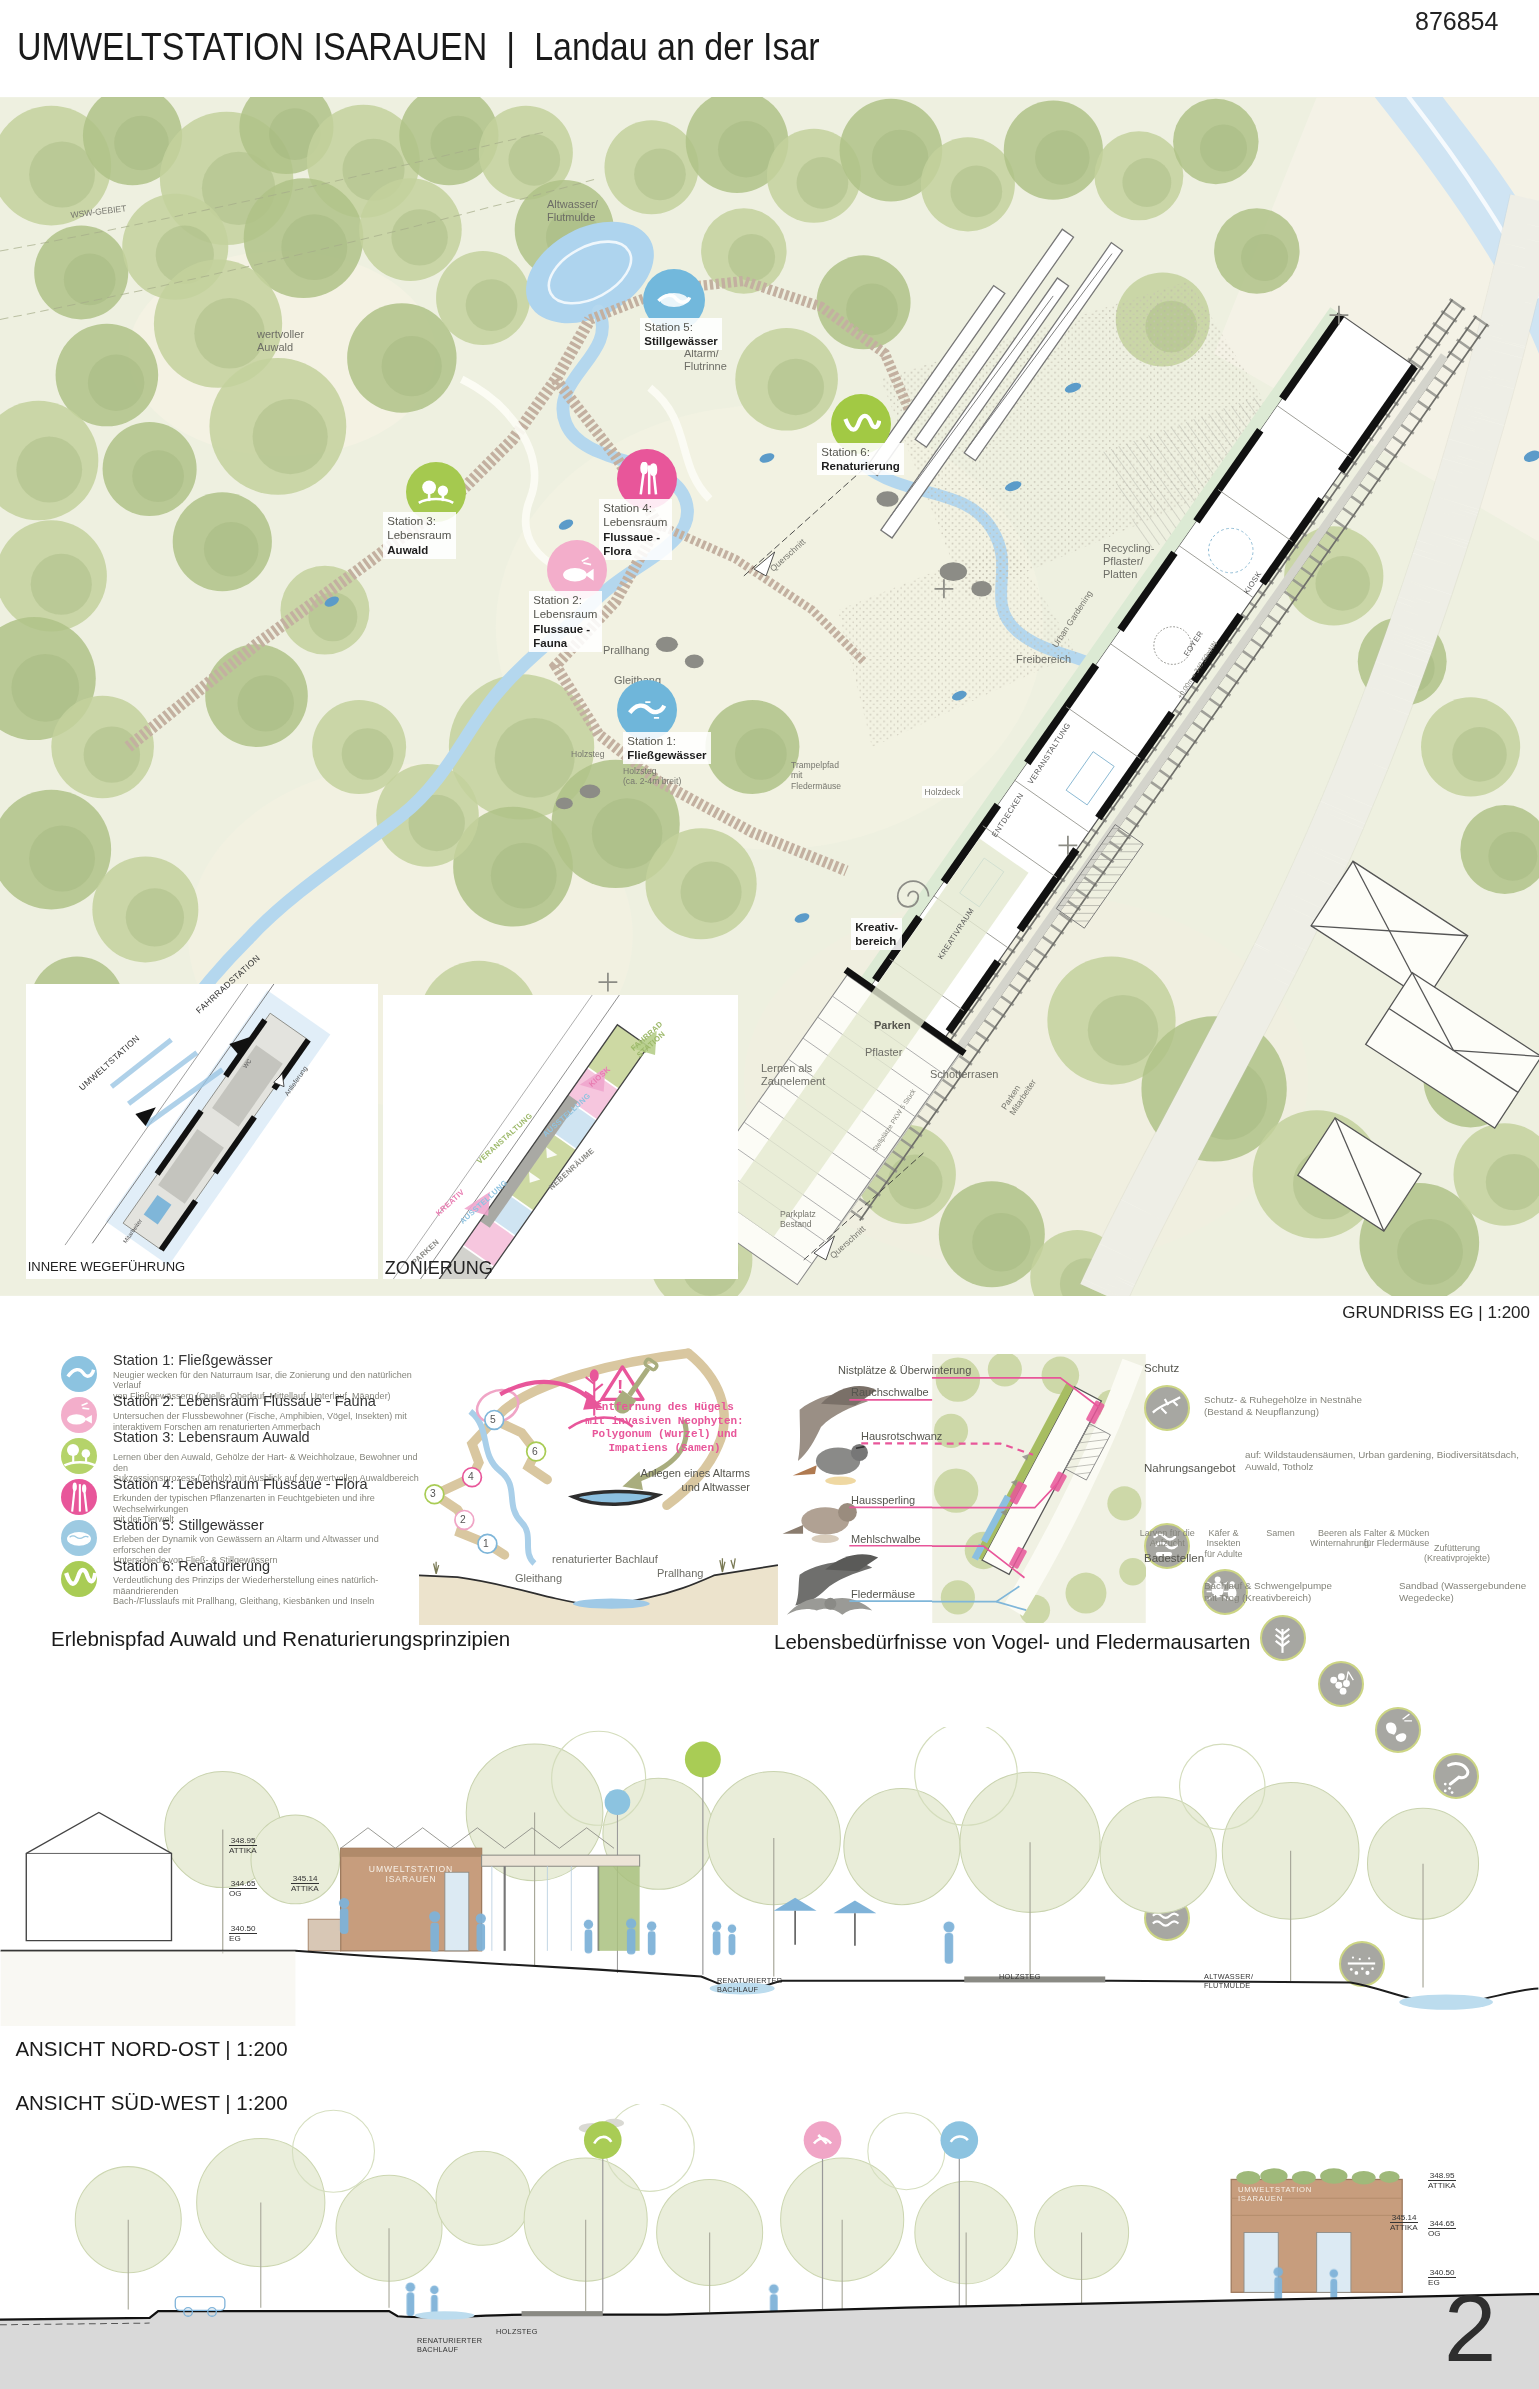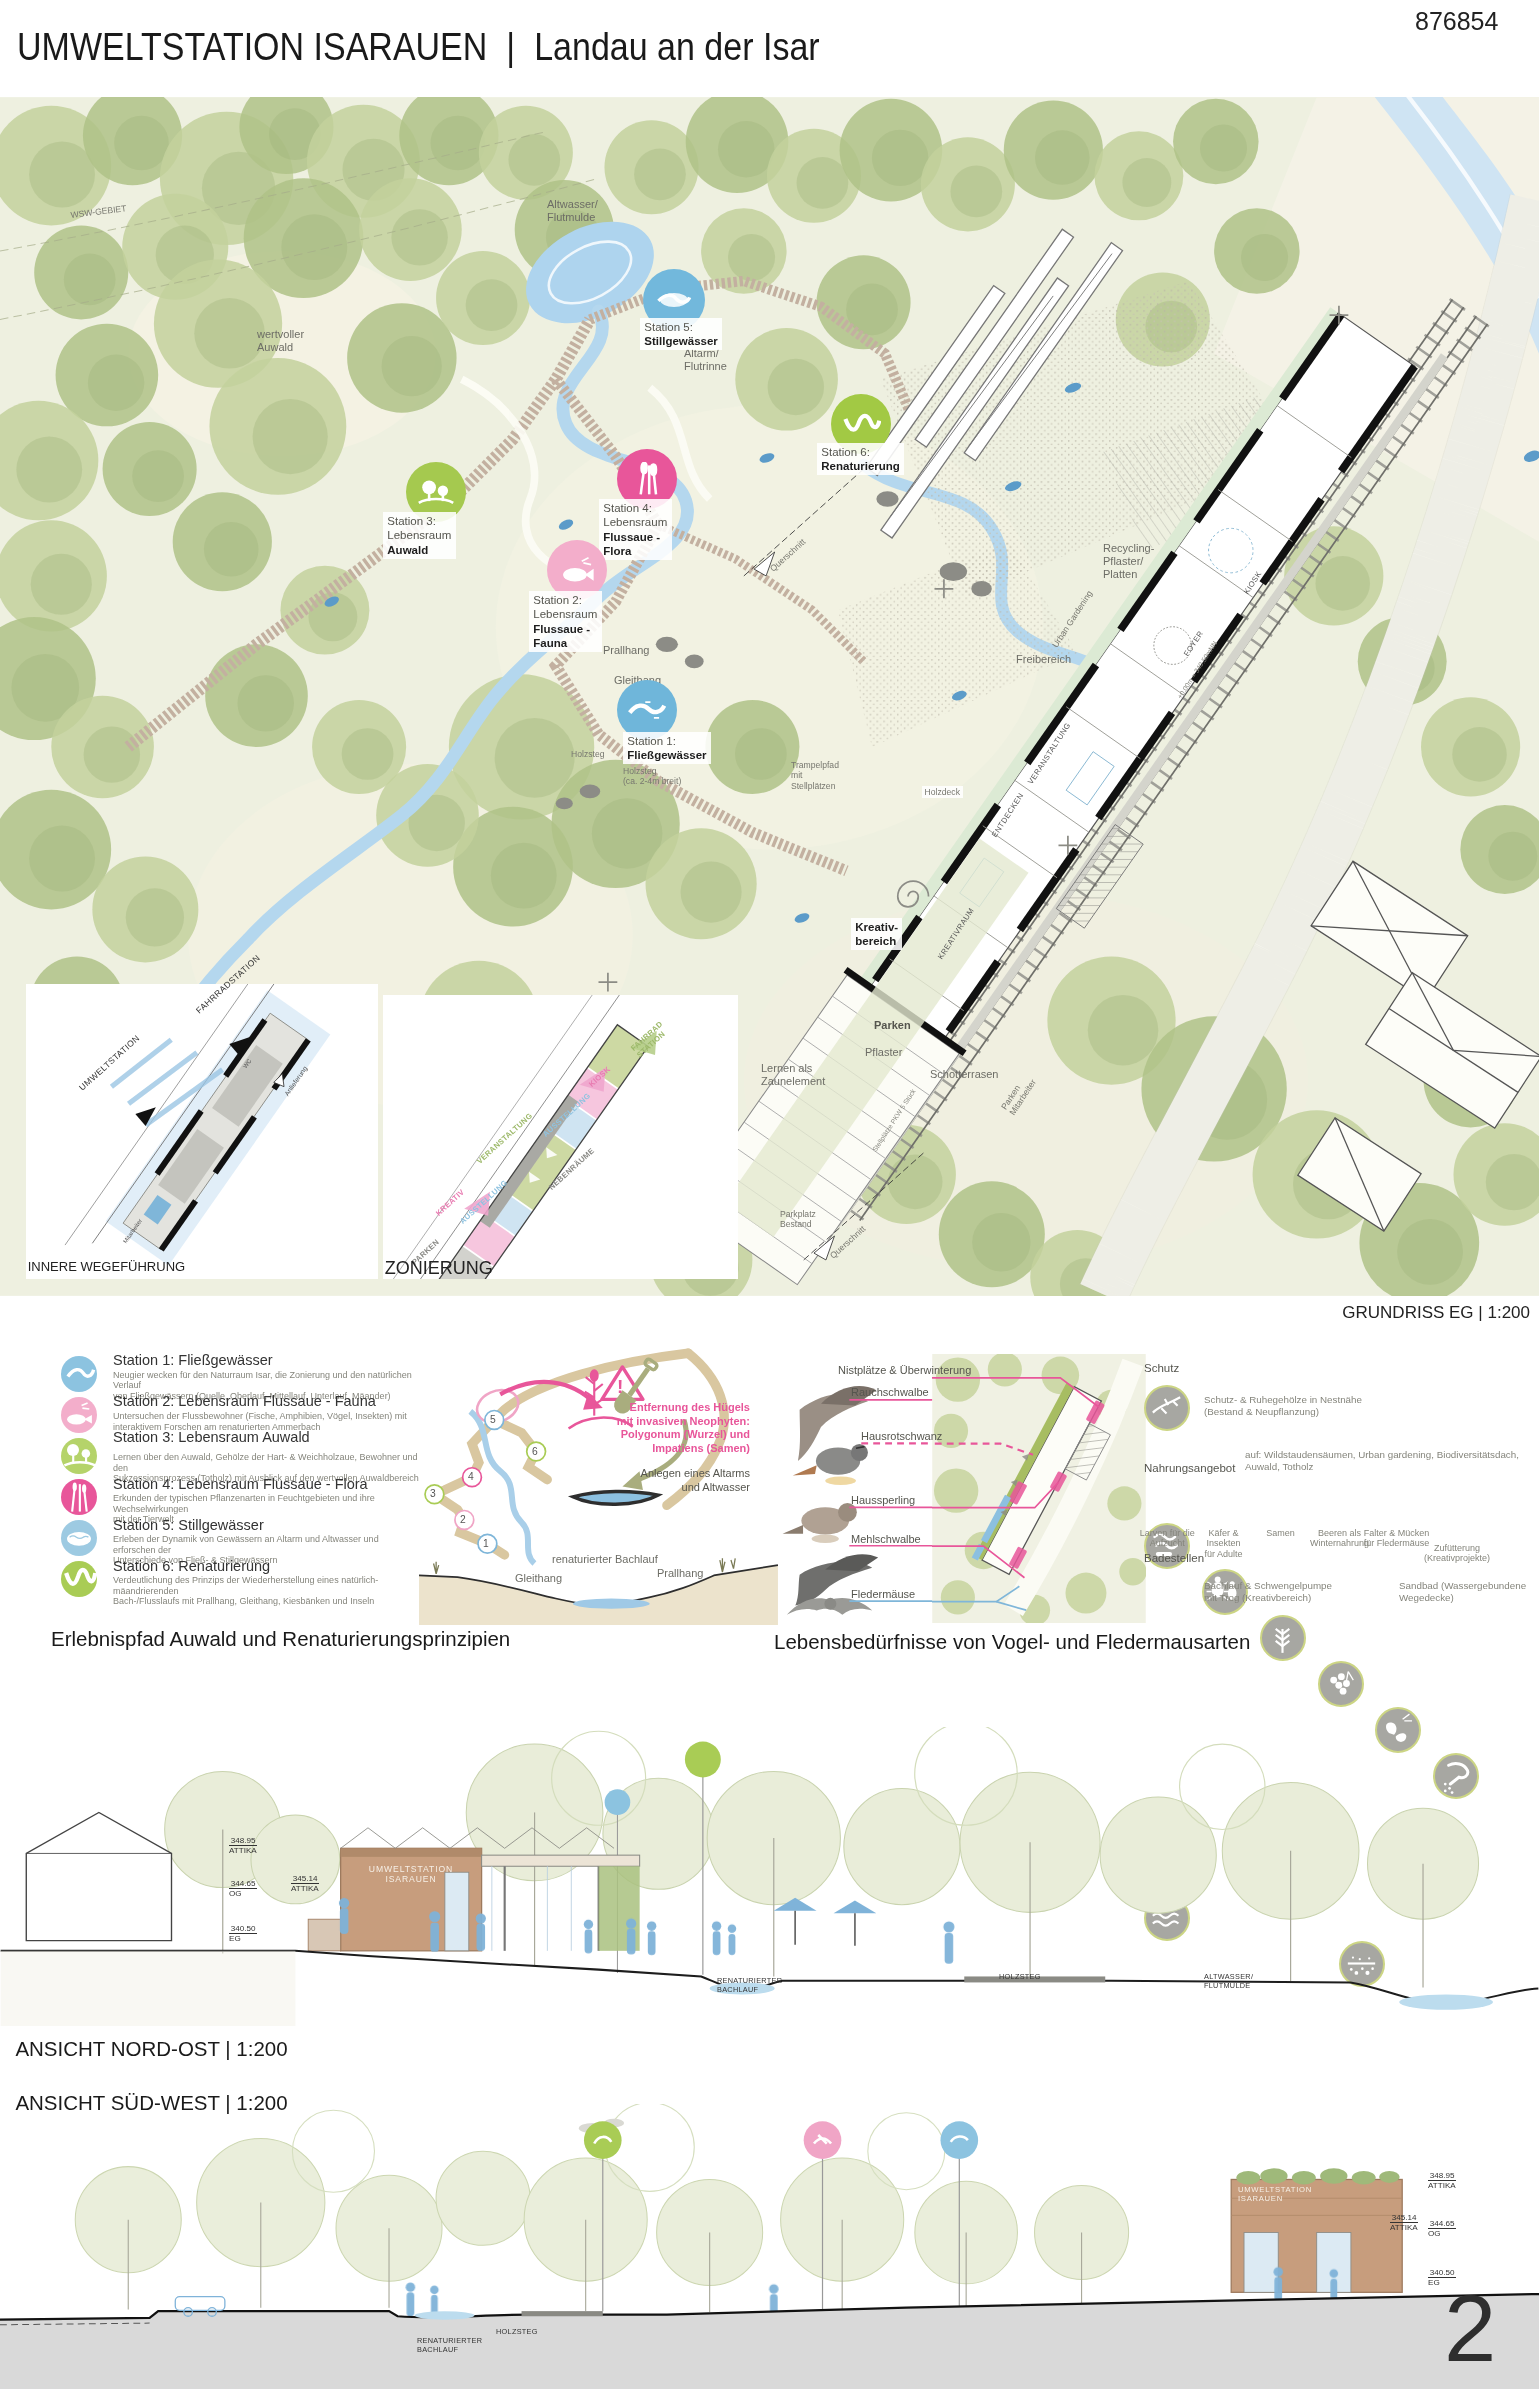--- a/index.html
+++ b/index.html
@@ -22,21 +22,21 @@
   .caption-lg{font-size:20.5px;color:#1a1a1a;}
   
   .leg-title{font-size:14.5px;color:#333;line-height:16.2px;}
   .leg-desc{font-size:9px;color:#85857c;line-height:10.7px;}
   .leg-ic{width:36px;height:36px;border-radius:50%;}
   
   .hab-h{font-size:11.5px;color:#55554e;}
   .hab-t{font-size:9.8px;color:#85857c;line-height:12px;}
   .hab-c{width:46px;height:46px;border-radius:50%;background:#a7a7a2;border:2.6px solid #ccd584;box-sizing:border-box;position:relative;}
   .hab-lb{font-size:9px;color:#85857c;line-height:10.3px;text-align:center;}
-  .pinktxt{color:#e8569a;font-weight:bold;font-size:11px;line-height:13.7px;text-align:right;}
+  .pinktxt{color:#e8569a;font-weight:bold;font-size:11px;line-height:13.7px;text-align:center;font-family:Liberation Mono, monospace;}
   .olivetxt{color:#55554e;font-size:11px;line-height:13.7px;text-align:right;}
   .bird-lb{font-size:11px;color:#55554e;}
   .zone-lb{font-size:7.7px;font-weight:bold;letter-spacing:0.3px;}
   .elev{font-size:8.1px;color:#333;line-height:9.4px;}
   .elev .v{border-bottom:0.9px solid #333;display:inline-block;padding:0 1.7px;}
   .sec-lb{font-size:7.3px;color:#333;line-height:8.6px;letter-spacing:0.3px;}
   .page-num{font-size:94px;color:#2e2e2e;font-weight:400;}
   svg{display:block;}
 </style>
 </head>
@@ -394,21 +394,21 @@
     <div class="abs lbl-s rot" style="left:70px;top:113px;transform:rotate(-7deg);">WSW-GEBIET</div>
     <div class="abs lbl pre" style="left:684px;top:250px;">Altarm/
 Flutrinne</div>
     <div class="abs lbl" style="left:603px;top:547px;">Prallhang</div>
     <div class="abs lbl" style="left:614px;top:577px;">Gleithang</div>
     <div class="abs lbl-s" style="left:571px;top:652px;">Holzsteg</div>
     <div class="abs lbl-s pre" style="left:623px;top:669px;">Holzsteg
 (ca. 2-4m breit)</div>
     <div class="abs lbl-s pre" style="left:791px;top:663px;">Trampelpfad
 mit
-Stellplätzen</div>
+Fledermäuse</div>
     <div class="abs lbl pre" style="left:1103px;top:445px;">Recycling-
 Pflaster/
 Platten</div>
     <div class="abs lbl" style="left:1016px;top:556px;">Freibereich</div>
     <div class="abs lbl-s rot" style="left:1050px;top:547px;transform:rotate(-57deg);">Urban Gardening</div>
     <div class="abs lbl-s" style="left:922px;top:689px;background:rgba(255,255,255,.85);padding:0.9px 2.6px;">Holzdeck</div>
     <div class="abs lbl-box pre" style="left:851px;top:821px;font-weight:bold;color:#222;">Kreativ-
 bereich</div>
     <div class="abs lbl" style="left:874px;top:922px;font-weight:bold;color:#55554e;">Parken</div>
     <div class="abs lbl" style="left:865px;top:949px;">Pflaster</div>

